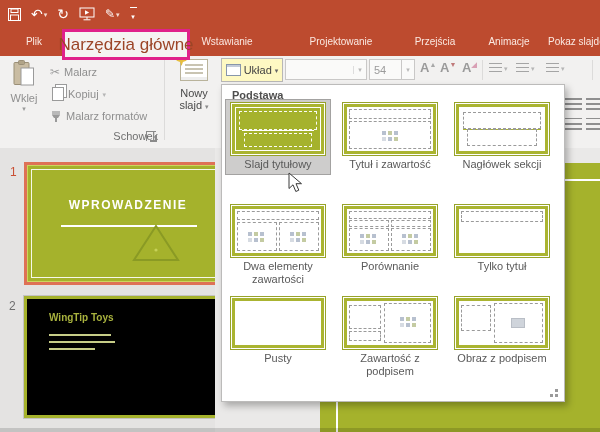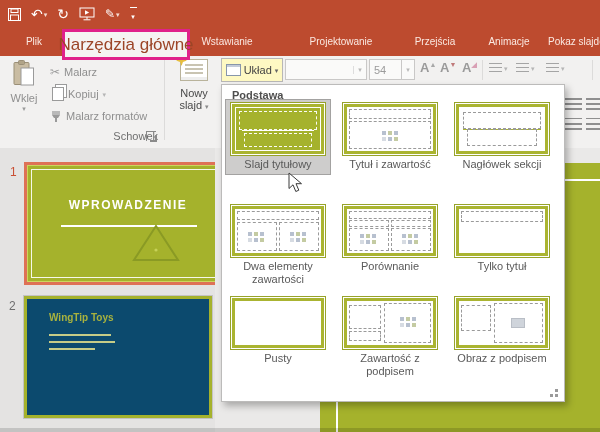--- a/index.html
+++ b/index.html
@@ -51,22 +51,22 @@
 
   
   .panel{left:0;top:148px;width:215px;height:284px;background:#E4E3E2;border-right:1px solid #D2D1D0;}
   .snum{position:absolute;font-size:12px;}
   .thumb1{left:24px;top:162px;width:182px;height:117px;background:#A5B22C;
        border:3px solid #DE7156;box-shadow:inset 0 0 0 1px #ccd65c;padding-left:20px;}
   .t1frame{position:absolute;left:4px;top:4px;right:4px;bottom:4px;border:1px solid rgba(255,255,255,.9);}
   .t1title{position:absolute;left:0;right:0;top:33px;text-align:center;color:#fff;font-weight:bold;
        font-size:12px;letter-spacing:1.5px;}
   .t1line{position:absolute;left:34px;width:136px;top:60px;height:2px;background:#fff;}
-  .thumb2{left:24px;top:296px;width:182px;height:116px;background:#0c4a6e;
-       border:3px solid #A5B22C;box-shadow:0 0 0 1px #C4C3C2;}
+  .thumb2{left:24px;top:296px;width:182px;height:116px;background:#000000;
+       border:3px solid #A5B22C;box-shadow:0 0 0 1px #C4C3C2;padding-left:45px;}
   .t2title{position:absolute;left:22px;top:13px;color:#A8B23E;font-size:10px;font-weight:bold;}
   .t2line{position:absolute;left:22px;height:2px;background:#C6CC87;}
 
   
   .canvas{left:215px;top:148px;width:385px;height:284px;background:#EAE9E8;}
   .mainslide{left:320px;top:163px;width:280px;height:269px;background:#A5B22C;}
   .msframe{position:absolute;left:16px;top:16px;right:-4px;bottom:-4px;border:2px solid #fff;}
   .bottomshade{left:0;top:428px;width:600px;height:4px;background:rgba(0,0,0,.14);}
 
   

